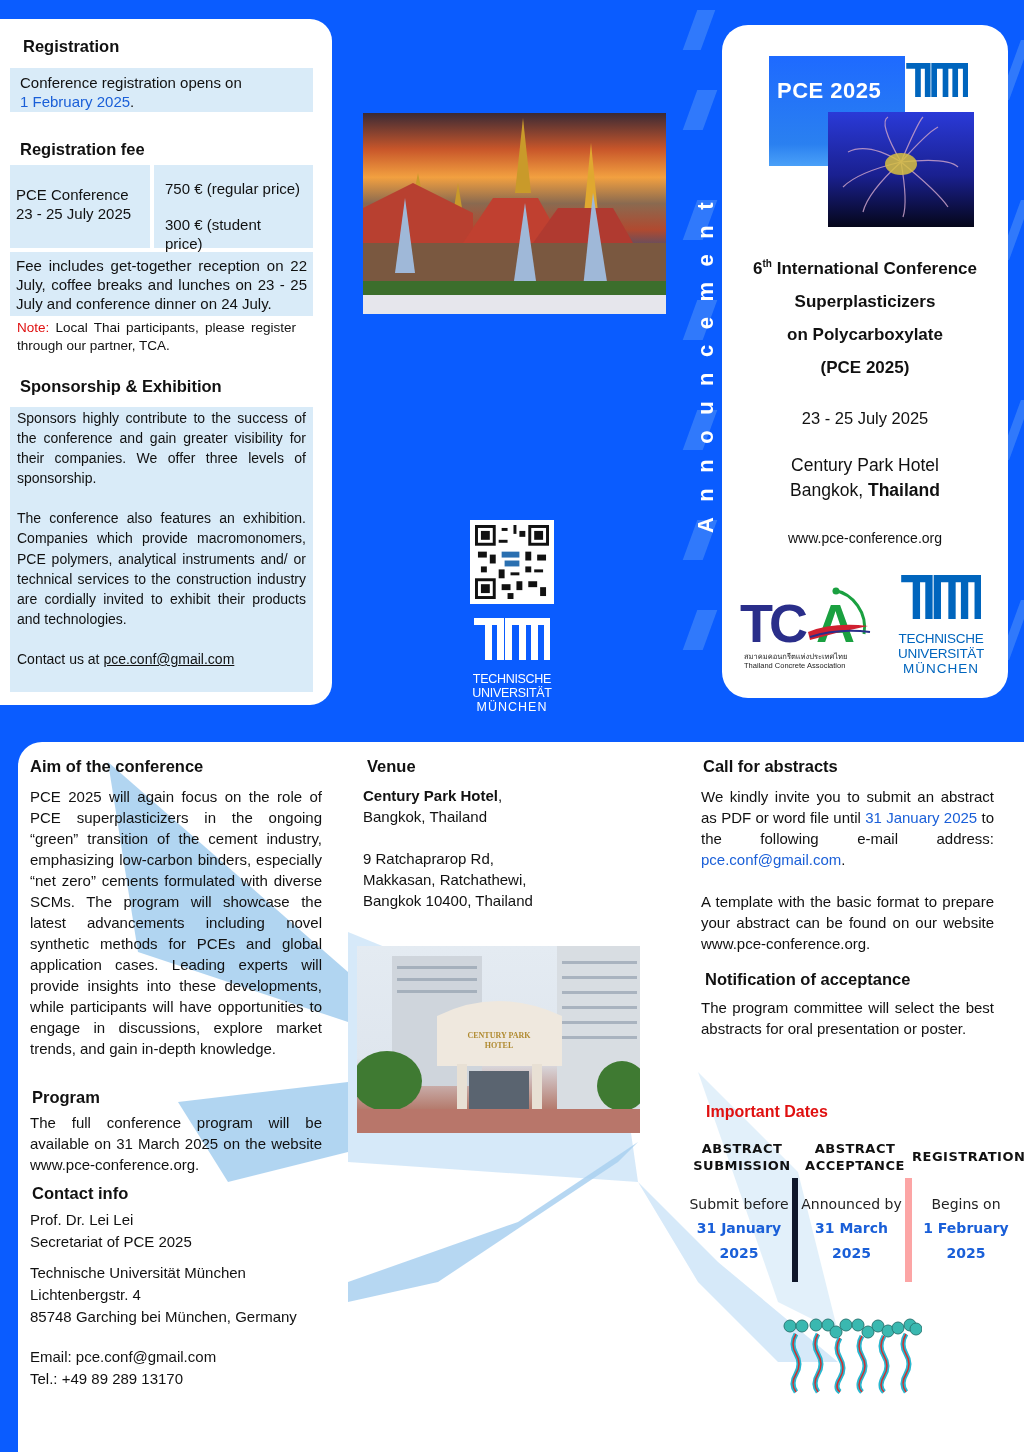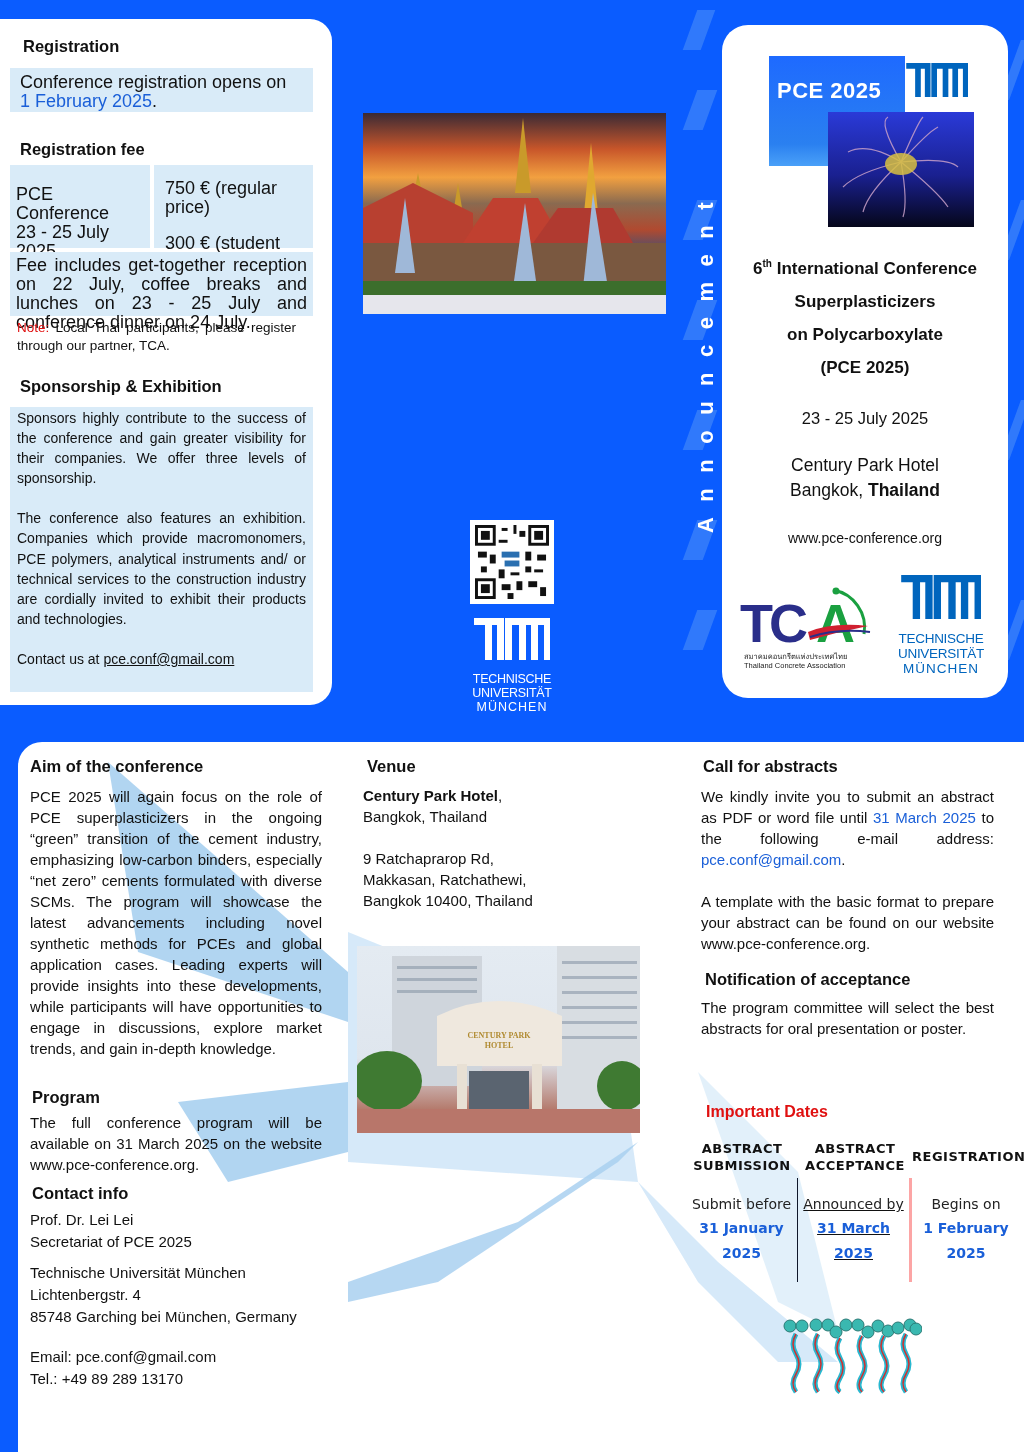--- a/index.html
+++ b/index.html
@@ -22,21 +22,21 @@
   
   .fan { position: absolute; background: rgba(150,200,240,0.55); }
 
   
   #card-left {
     left: 0; top: 19px; width: 332px; height: 686px;
     background: #fff;
     border-radius: 0 22px 22px 0;
   }
   .lightbox { background: #d9ebf8; }
-  .p13 { font-size: 18px; line-height: 19px; }
+  .p13 { font-size: 15px; line-height: 19px; }
   .just { text-align: justify; }
 
   
   #card-right {
     left: 722px; top: 25px; width: 286px; height: 673px;
     background: #fff;
     border-radius: 26px;
   }
 
   
@@ -298,46 +298,46 @@
         <rect x="175" y="118" width="10" height="45" fill="#e8e0d4"></rect>
       <rect x="112" y="125" width="60" height="38" fill="#5a6470"></rect>
       <ellipse cx="30" cy="135" rx="35" ry="30" fill="#3f7a32"></ellipse>
       <ellipse cx="265" cy="140" rx="25" ry="25" fill="#3f7a32"></ellipse>
       <rect x="0" y="163" width="283" height="24" fill="#b8766a"></rect>
     </svg>
   </div>
 
   <h2 class="sec abs" style="left:685px;top:15px;">Call for abstracts</h2>
   <p class="abs body-txt just" style="left:683px;top:44px;width:293px;">
-    <span>We kindly invite you to submit an abstract as PDF or word file until </span><span class="blue-link">31 March 2025</span><span> to the following e-mail address: </span><a class="blue-link">pce.conf@gmail.com</a><span>.</span>
+    <span>We kindly invite you to submit an abstract as PDF or word file until </span><span class="blue-link">31 January 2025</span><span> to the following e-mail address: </span><a class="blue-link">pce.conf@gmail.com</a><span>.</span>
   </p>
   <p class="abs body-txt just" style="left:683px;top:149px;width:293px;">A template with the basic format to prepare your abstract can be found on our website www.pce-conference.org.</p>
 
   <h2 class="sec abs" style="left:687px;top:228px;">Notification of acceptance</h2>
   <p class="abs body-txt just" style="left:683px;top:255px;width:293px;">The program committee will select the best abstracts for oral presentation or poster.</p>
 
   <h2 class="abs red" style="left:688px;top:361px;font-size:16px;font-weight:bold;">Important Dates</h2>
   <div class="abs" style="left:668px;top:398px;width:334px;height:142px;display:flex;">
     <div class="date-col" style="width:112px;">
       <div class="date-head" style="height:38px;">
           <div>ABSTRACT</div>
           <div>SUBMISSION</div>
         </div>
-      <div style="border-right:1px solid #0f172a;padding-top:14px;height:104px;">
+      <div style="border-right:6px solid #0f172a;padding-top:14px;height:104px;">
         <div class="date-sub">Submit before</div>
         <div class="date-val">31 January</div>
         <div class="date-val">2025</div>
       </div>
     </div>
     <div class="date-col" style="width:114px;">
       <div class="date-head" style="height:38px;">
           <div>ABSTRACT</div>
           <div>ACCEPTANCE</div>
         </div>
-      <div style="border-right:3px solid #fca5a5;padding-top:14px;height:104px;text-decoration:underline;">
+      <div style="border-right:7px solid #fca5a5;padding-top:14px;height:104px;">
         <div class="date-sub">Announced by</div>
         <div class="date-val">31 March</div>
         <div class="date-val">2025</div>
       </div>
     </div>
     <div class="date-col" style="width:108px;">
       <div class="date-head" style="height:38px;padding-top:8px;">
           <div>REGISTRATION</div>
         </div>
       <div style="padding-top:14px;height:104px;">

